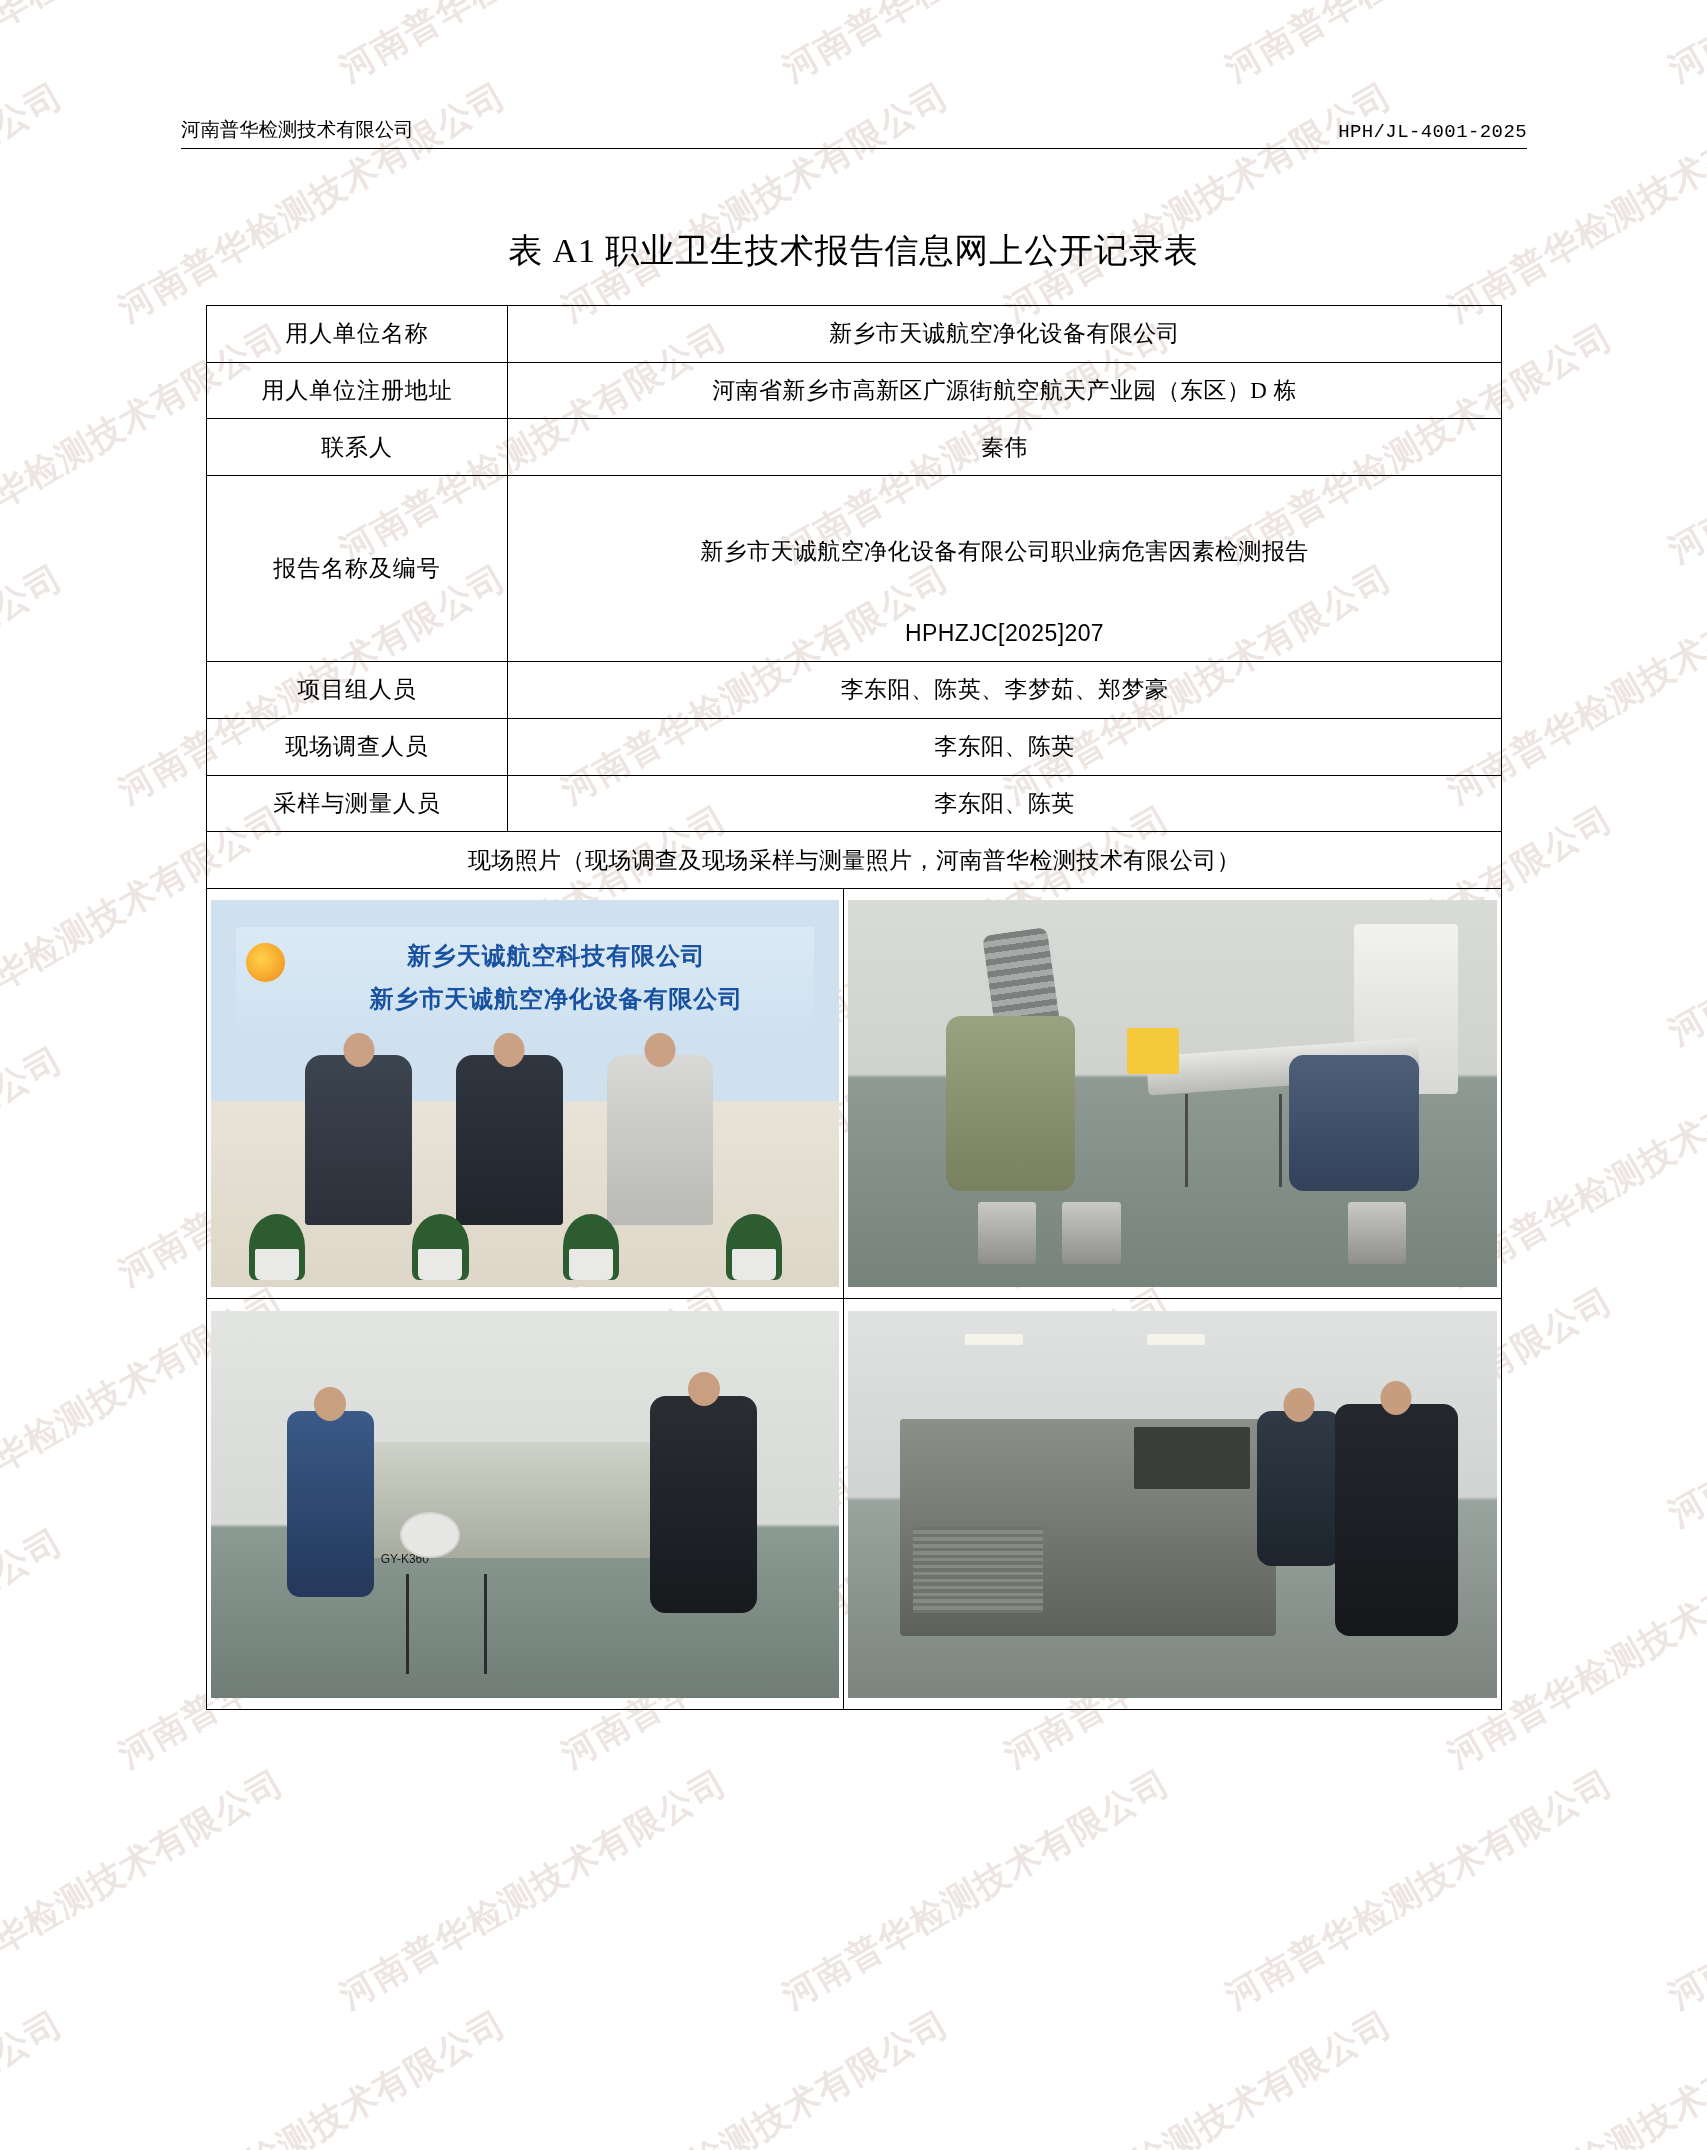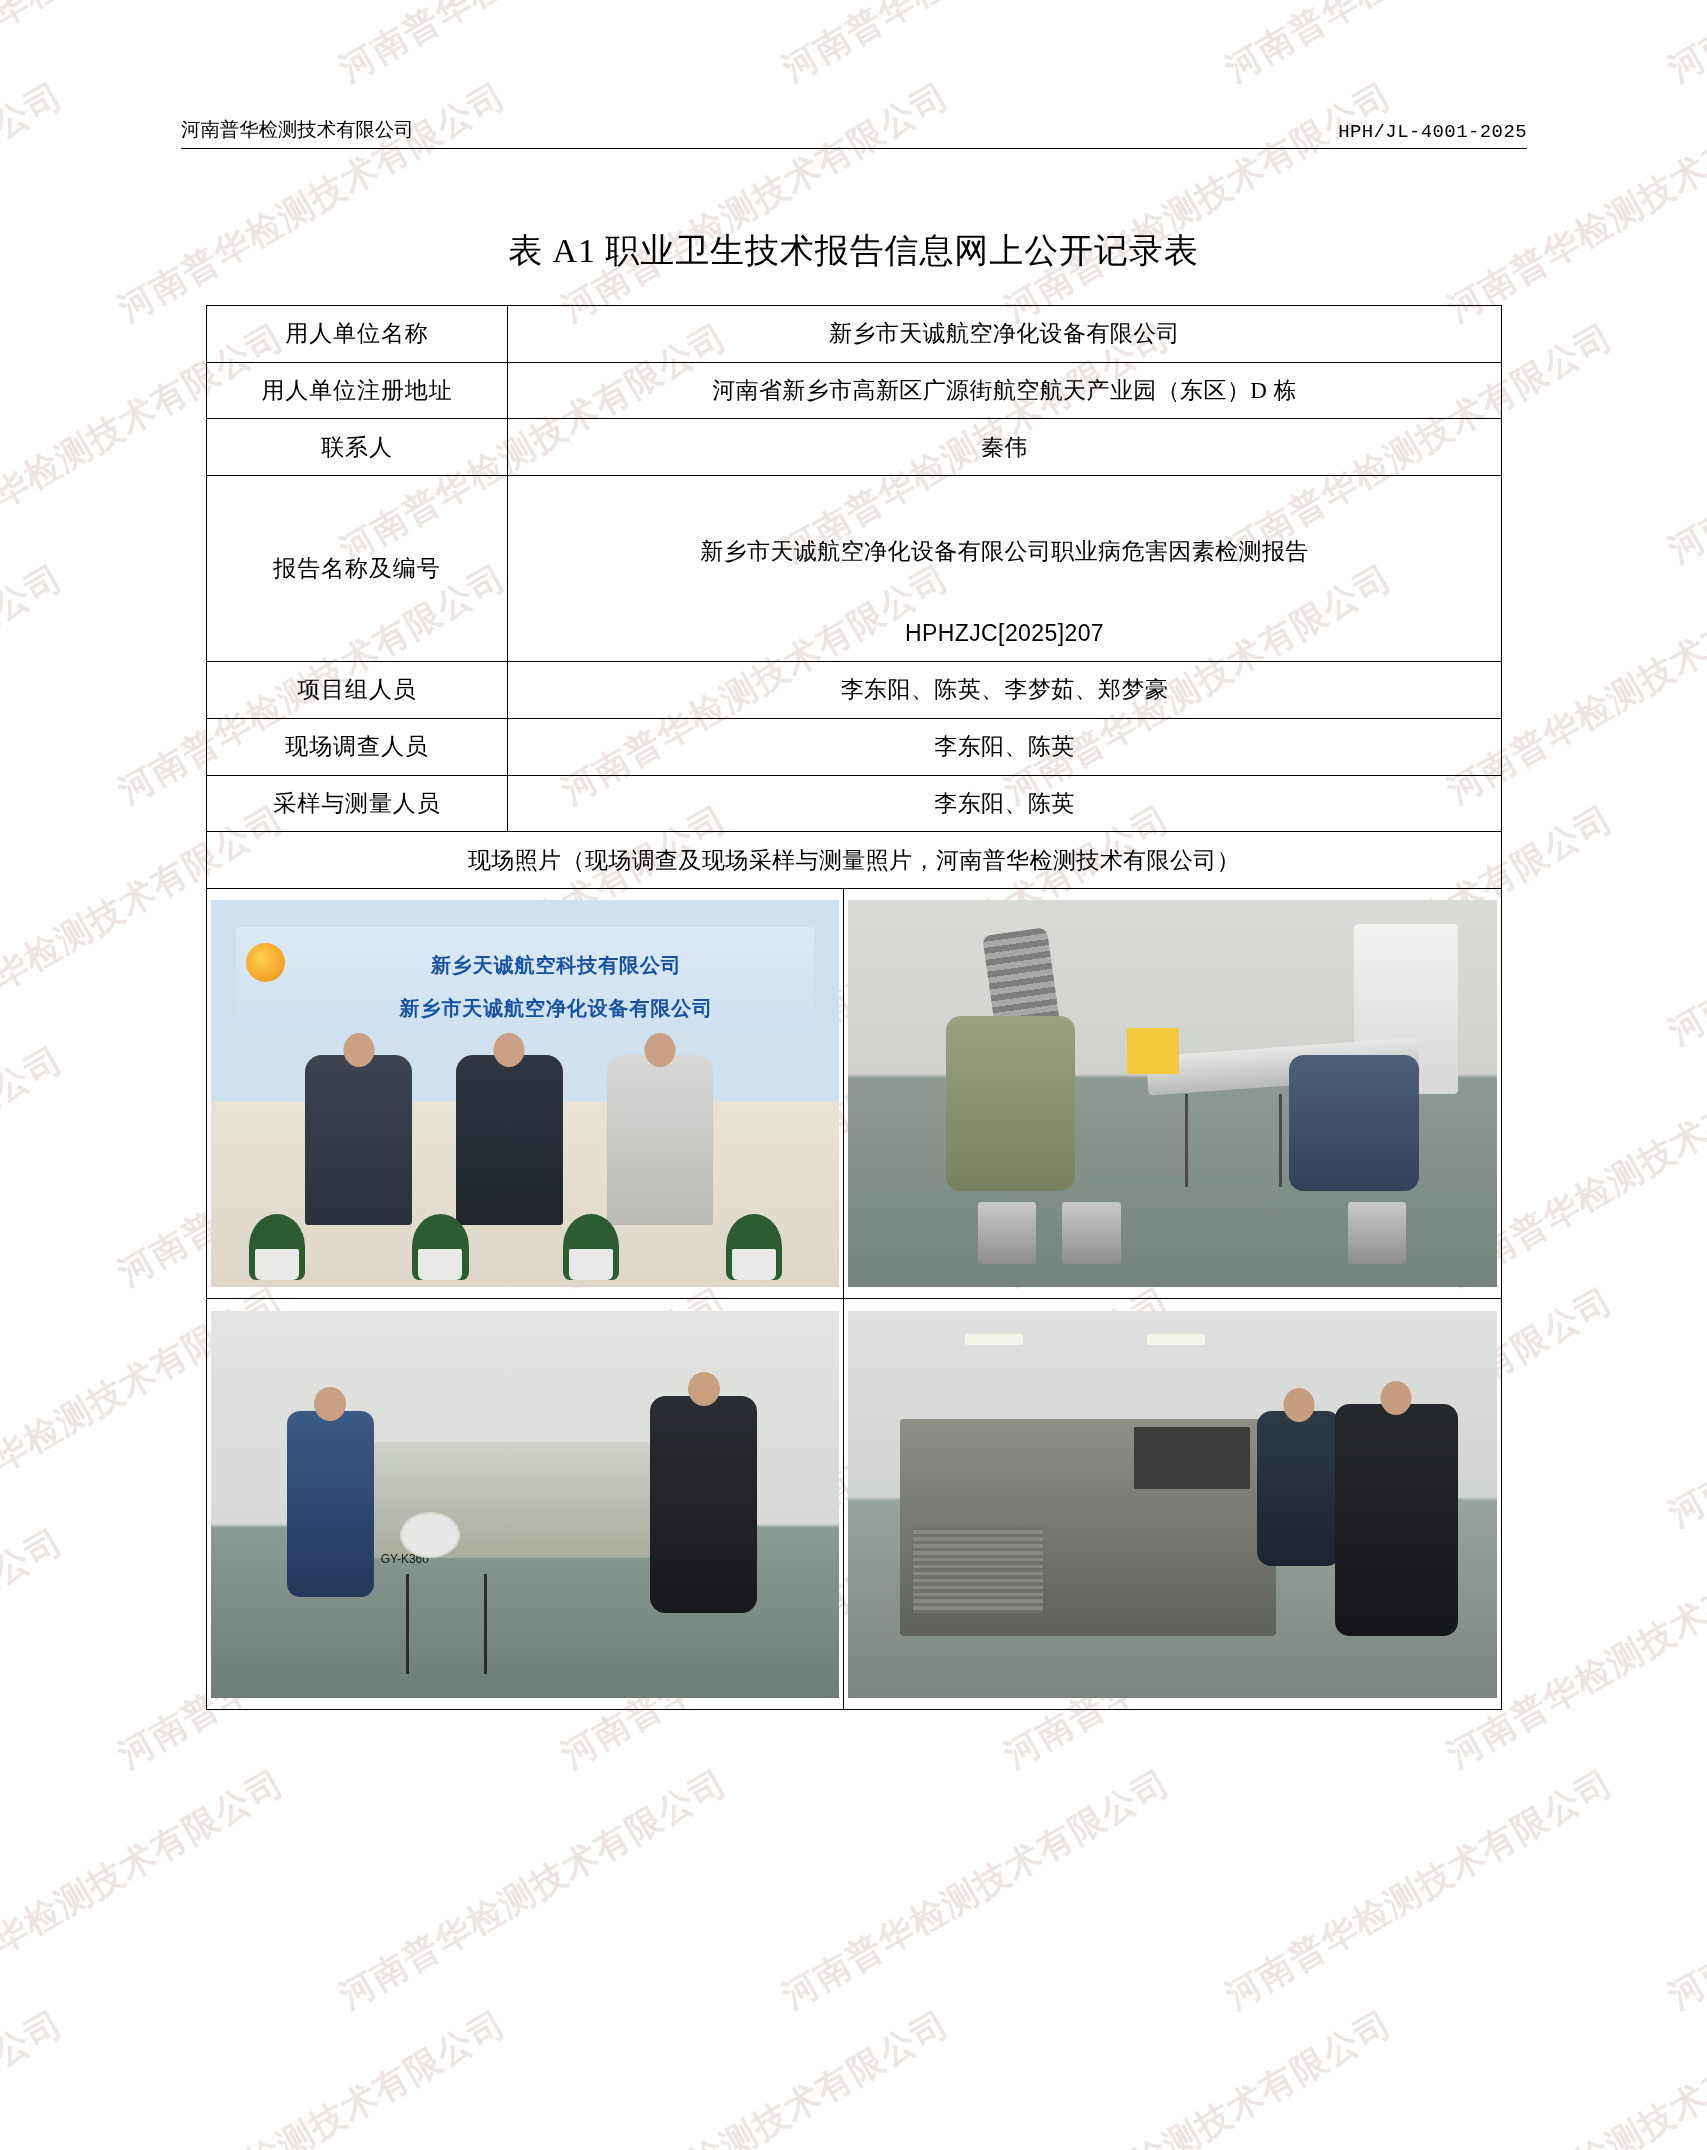--- a/index.html
+++ b/index.html
@@ -147,24 +147,23 @@
     background: linear-gradient(#dbe9f4, #cfe2f1);
     border-radius: 2.6px;
   }
   .p1-line1, .p1-line2 {
     position: absolute;
     left: 13%;
     width: 84%;
     font-family: "Liberation Sans", sans-serif;
     font-weight: 700;
     color: #1851a0;
-    font-size: 20px;
+    font-size: 24px;
     letter-spacing: 0.9px;
     white-space: nowrap;
-    margin-top: 12px;
   }
   .p1-line1 { top: 10%; }
   .p1-line2 { top: 21%; }
   .p1-logo {
     position: absolute;
     left: 5.5%;
     top: 11%;
     width: 39px;
     height: 39px;
     border-radius: 50%;

